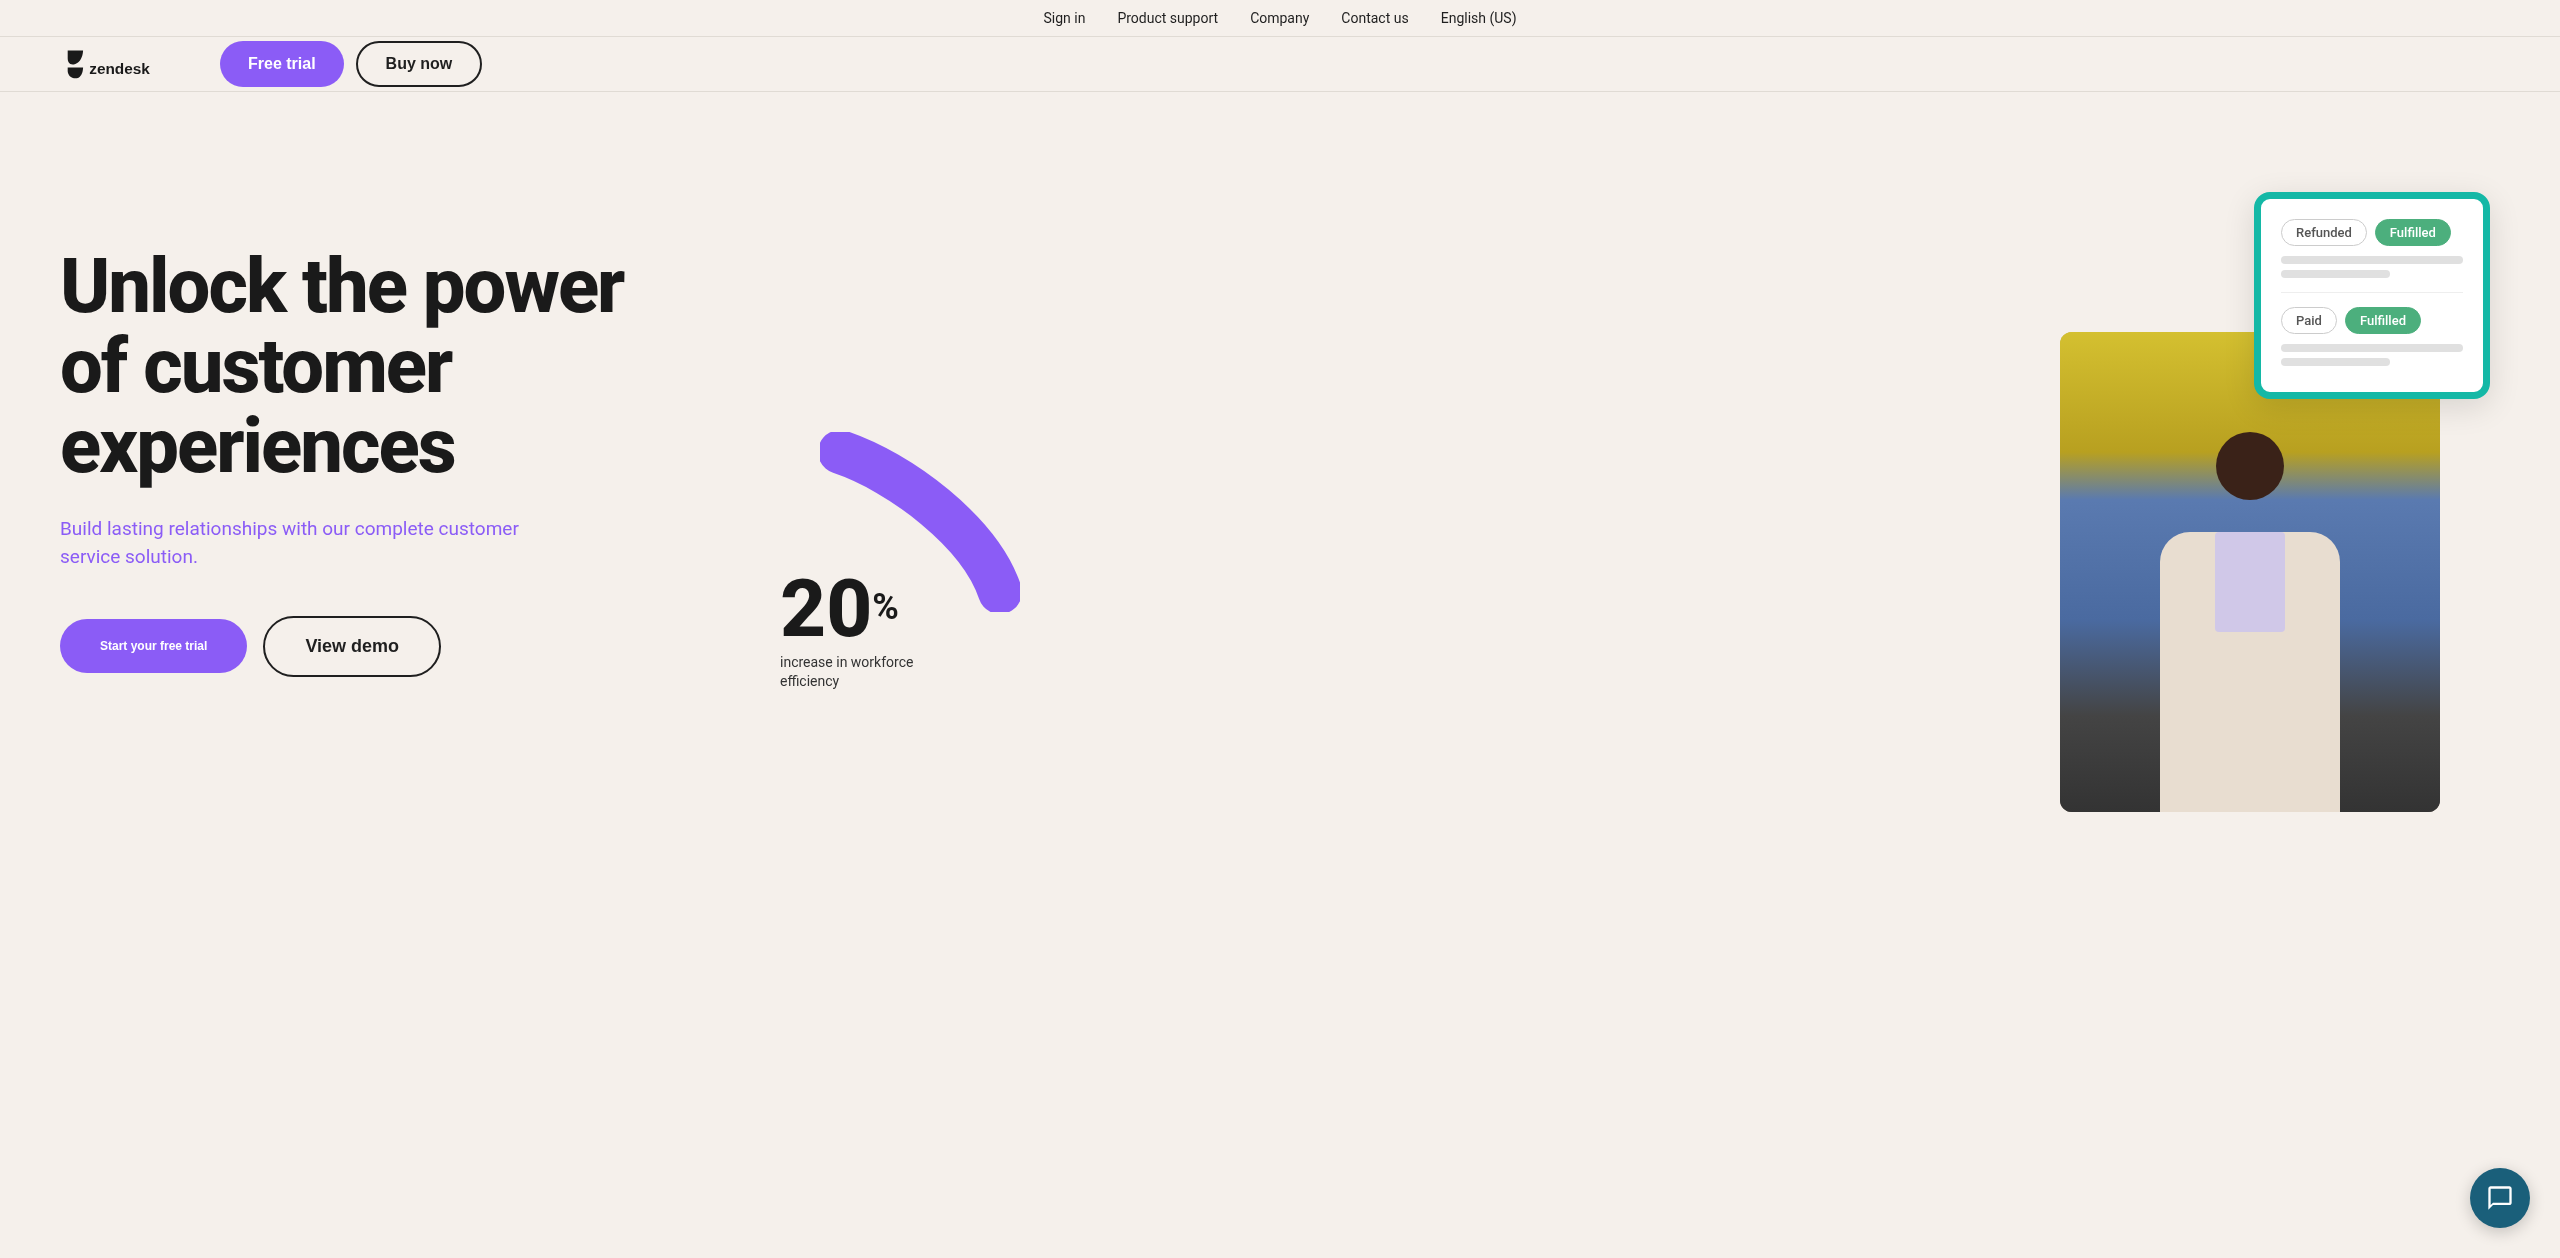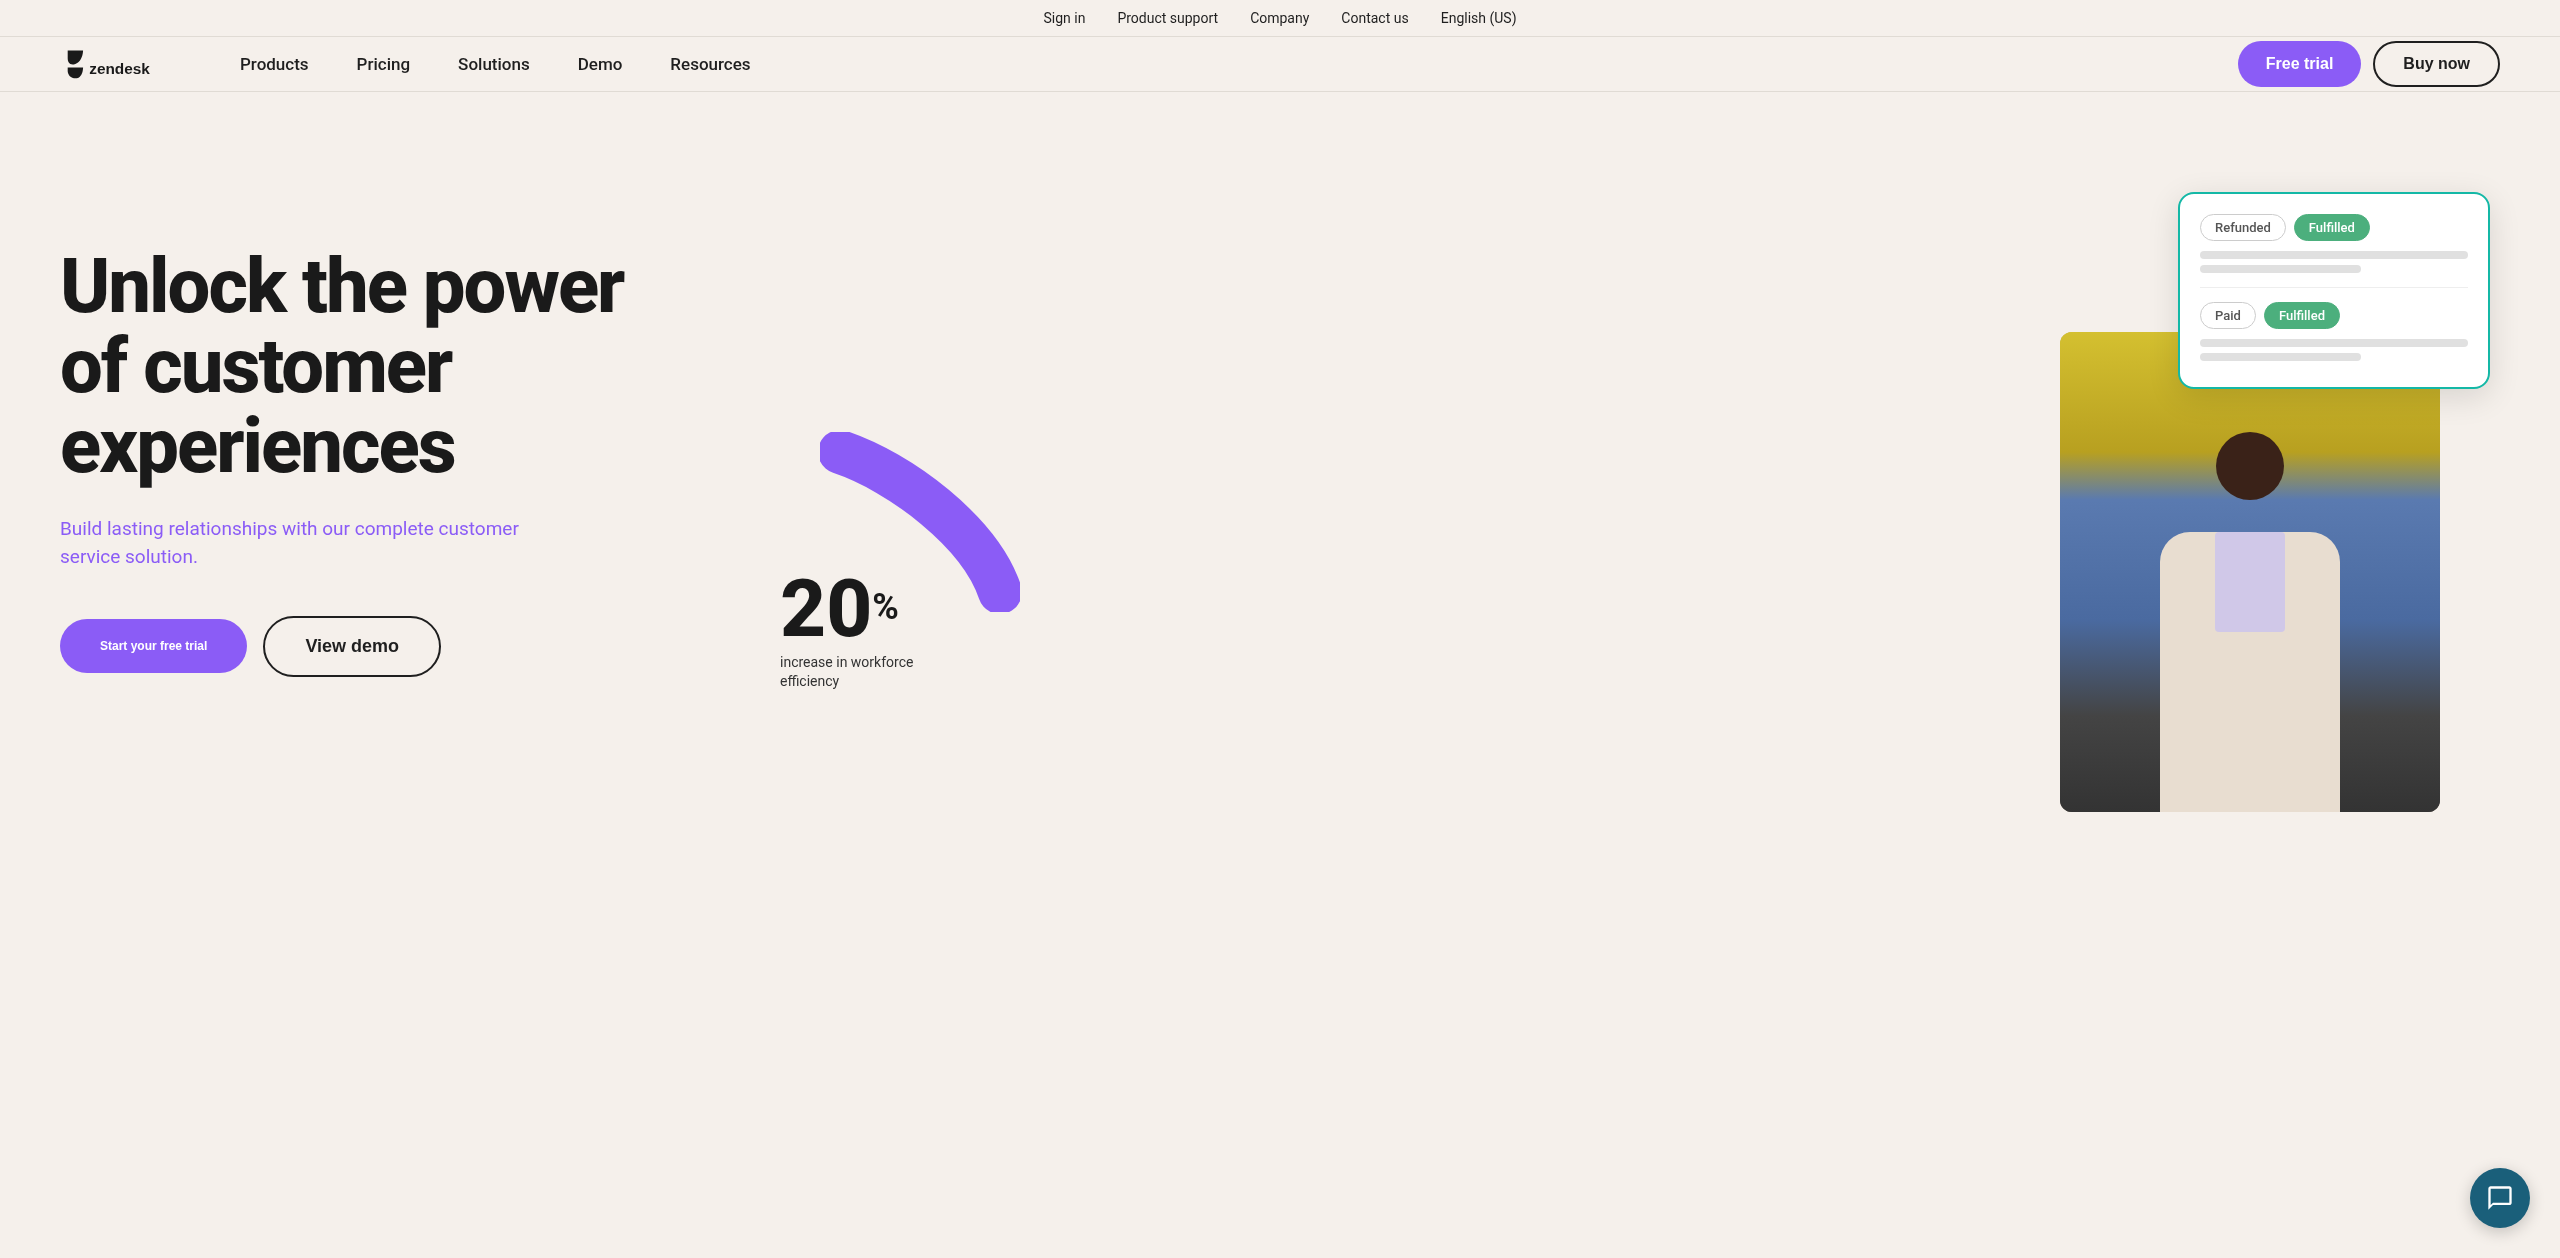--- a/index.html
+++ b/index.html
@@ -214,23 +214,23 @@
       width: 200px;
       height: 180px;
       z-index: 5;
     }
 
     
     .ui-card {
       position: absolute;
       top: 20px;
       right: 10px;
-      width: 312px;
+      width: 236px;
       background: #fff;
-      border: 2px solid #14b8a6;
+      border: 7px solid #14b8a6;
       border-radius: 16px;
       padding: 20px;
       box-shadow: 0 8px 32px rgba(0,0,0,0.12);
       z-index: 20;
     }
     .card-badges {
       display: flex;
       gap: 8px;
       margin-bottom: 10px;
     }
@@ -303,27 +303,20 @@
     <g transform="translate(2, 2)">
 
       <path d="M8,8 C8,8 28,8 28,8 C28,8 28,24 16,26 C10,27 8,22 8,18 Z" fill="#1a1a1a"></path>
 
       <path d="M8,30 C8,30 28,30 28,30 C28,30 28,46 16,44 C10,43 8,38 8,34 Z" fill="#1a1a1a"></path>
     </g>
     <text x="38" y="40" font-family="Arial, sans-serif" font-size="20" font-weight="700" fill="#1a1a1a">zendesk</text>
   </svg>
 </div>
 
-  <div class="nav-links">
-    <div class="nav-item">Products</div>
-    <div class="nav-item">Pricing</div>
-    <div class="nav-item">Solutions</div>
-    <div class="nav-item">Demo</div>
-    <div class="nav-item">Resources</div>
-  </div>
 
   <div class="nav-actions">
     <button class="btn-free-trial">Free trial</button>
     <button class="btn-buy-now">Buy now</button>
   </div>
 </nav>
 
 <section class="hero">
 
   <div class="hero-text">

